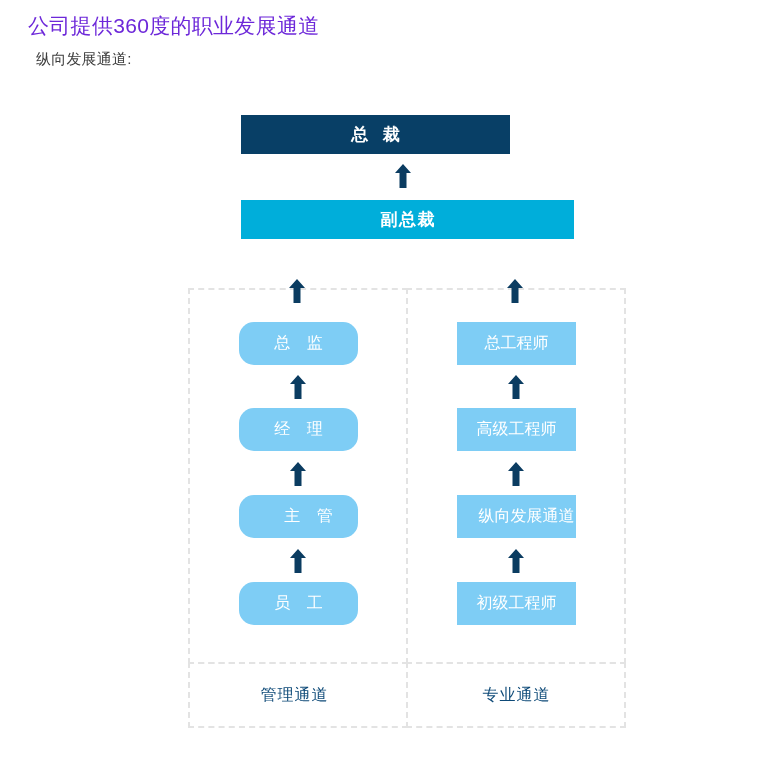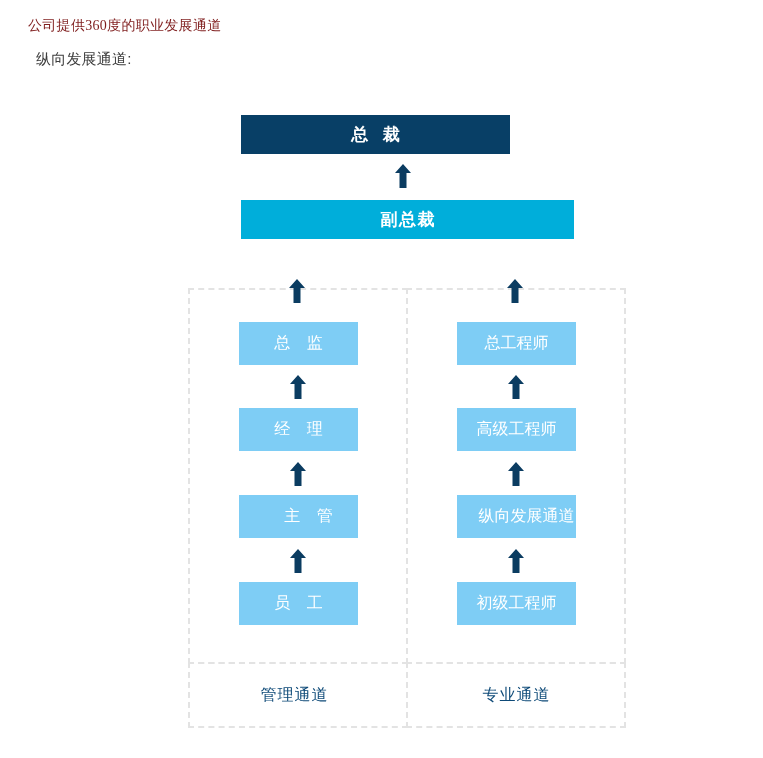--- a/index.html
+++ b/index.html
@@ -13,26 +13,25 @@
     font-family: "Liberation Sans", "DejaVu Sans", sans-serif;
     overflow: hidden;
     position: relative;
   }
 
   
   .page-title {
     position: absolute;
     left: 28px;
     top: 13px;
-    font-size: 14px;
+    font-size: 21px;
     line-height: 26px;
-    color: #7f1d1d;
+    color: #6d28d9;
     letter-spacing: 0.3px;
     white-space: nowrap;
-    font-family: Liberation Serif, serif;
   }
   .page-subtitle {
     position: absolute;
     left: 36px;
     top: 48px;
     font-size: 15px;
     line-height: 22px;
     color: #3d3d3d;
     letter-spacing: 0.2px;
     white-space: nowrap;
@@ -85,20 +84,21 @@
   .node-col {
     width: 119px;
     height: 43px;
     background: #7ecdf5;
     font-size: 16px;
     font-weight: normal;
   }
   .node-col.spaced {
     letter-spacing: 6px;
     text-indent: 6px;
+    border-radius: 15px;
   }
   .col-left  { left: 239px; }
   .col-right { left: 457px; }
 
   .row-1 { top: 322px; }
   .row-2 { top: 408px; text-align: center; }
   .row-3 { top: 495px; padding-left: 20px; }
   .row-4 { top: 582px; }
 
   

